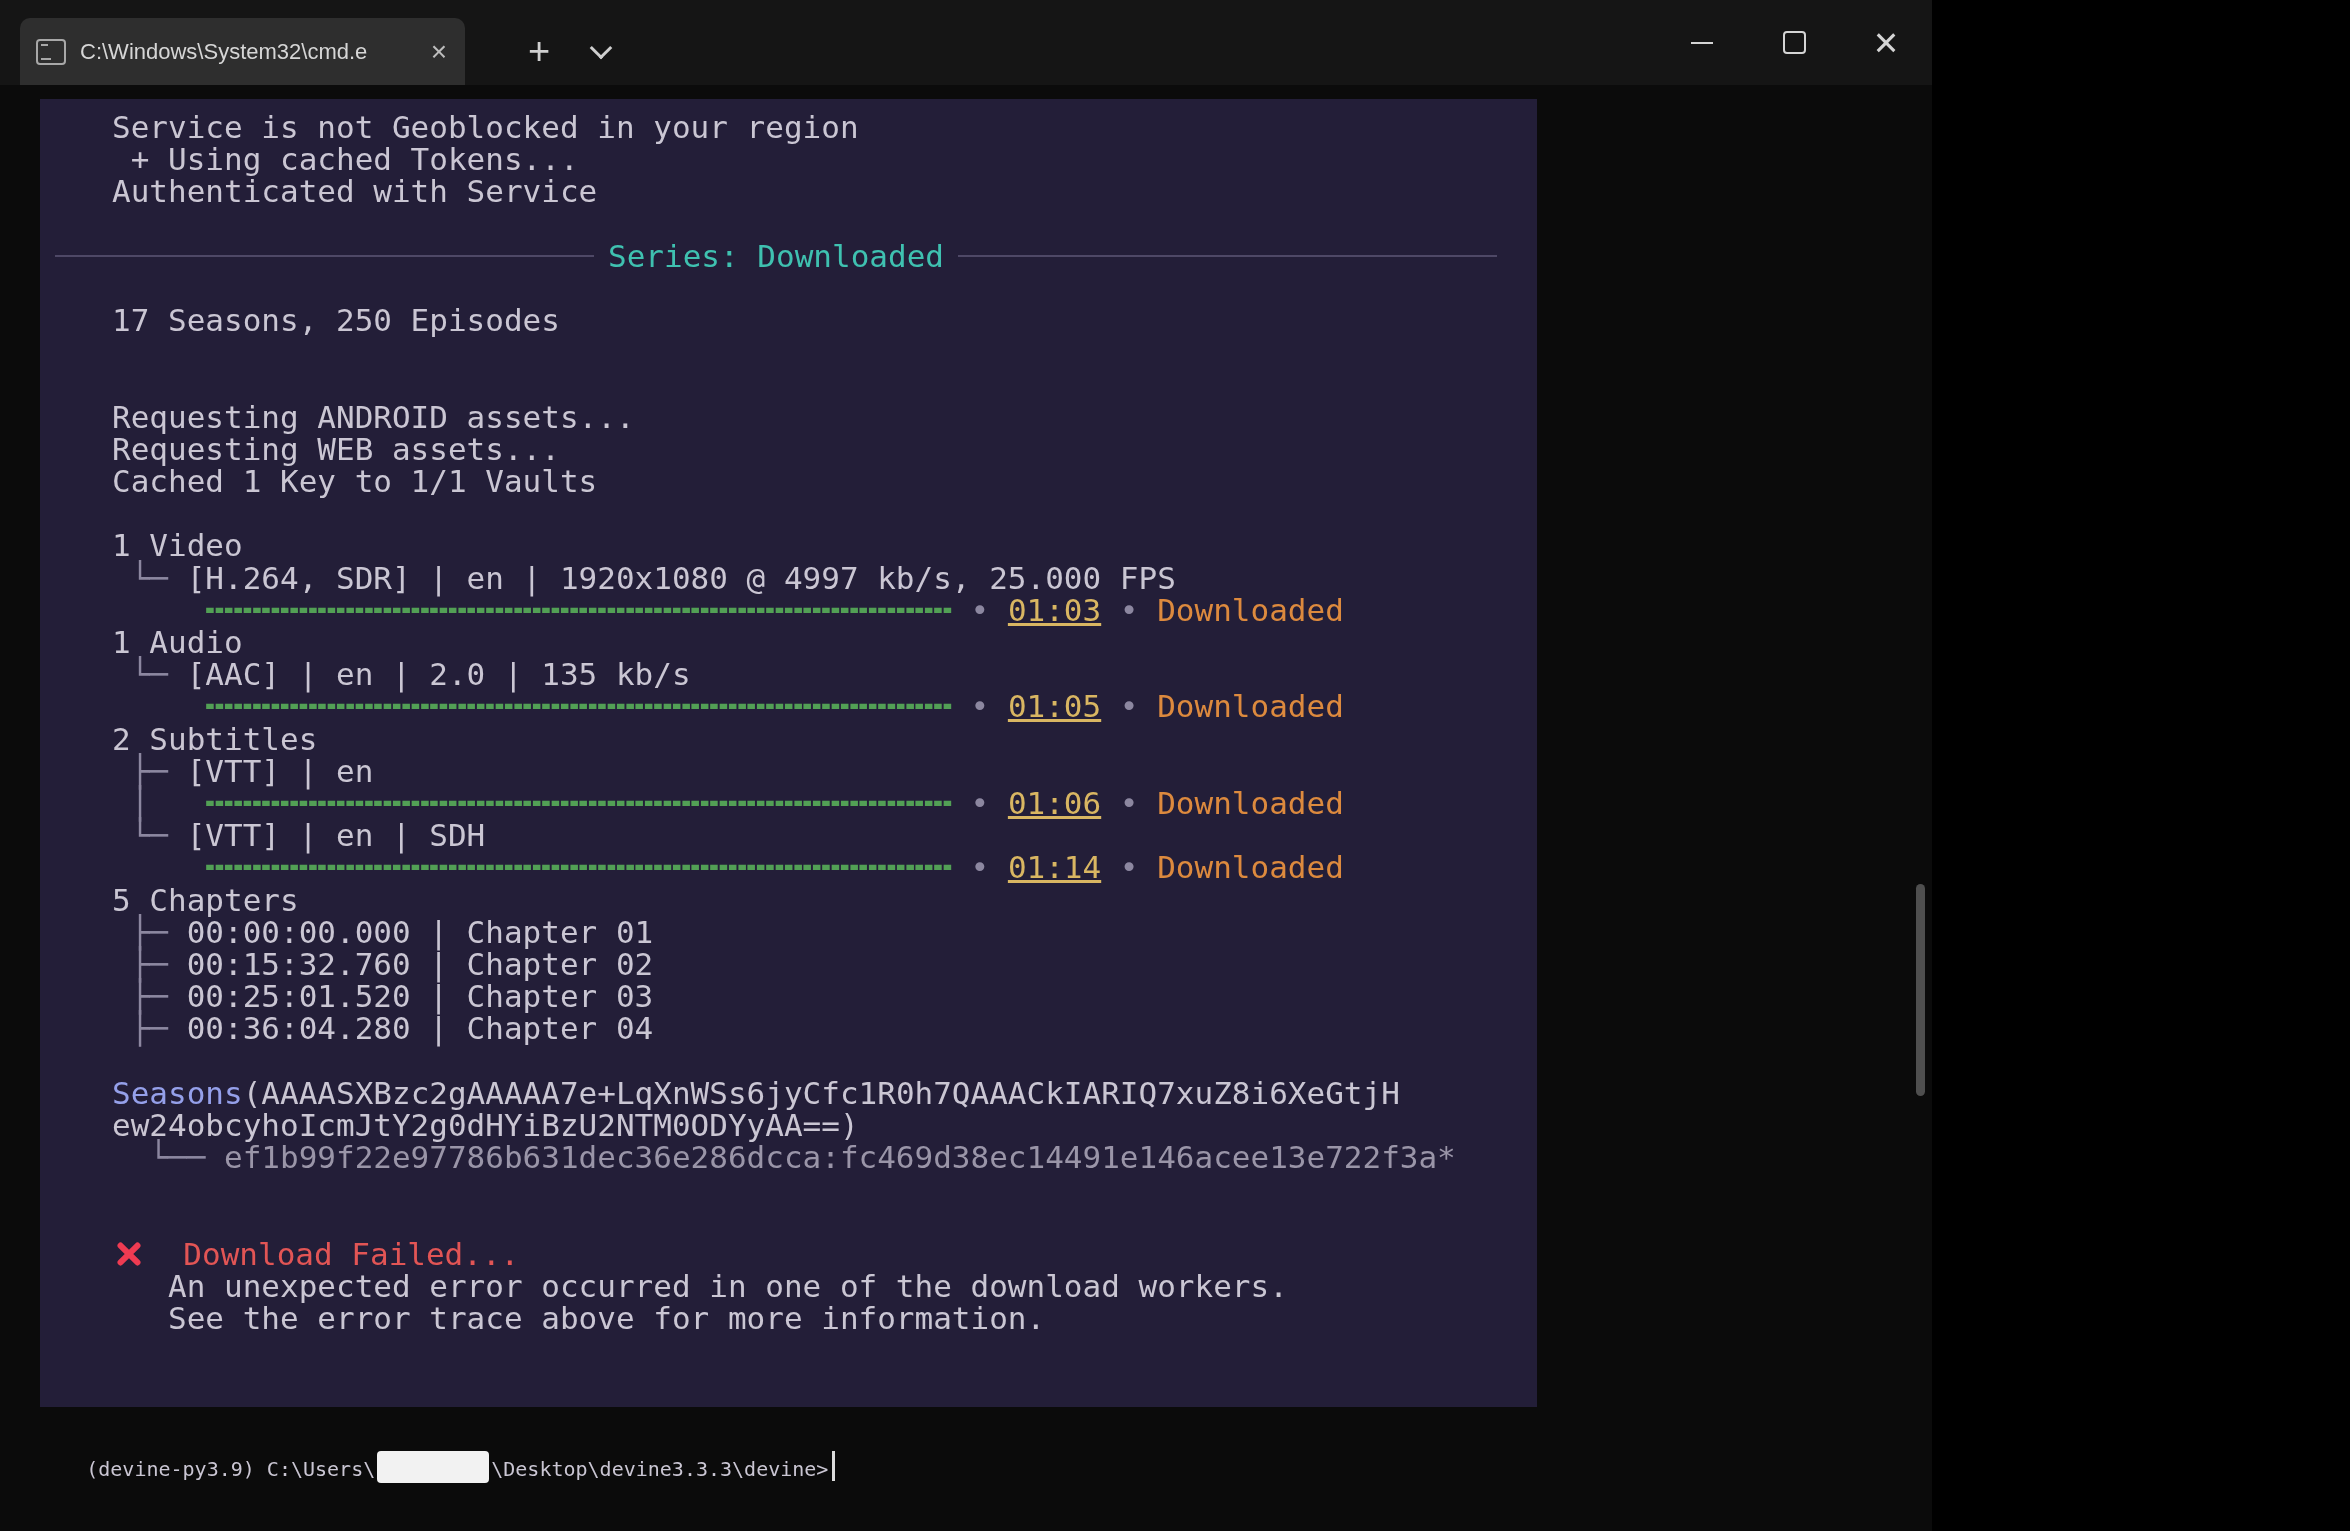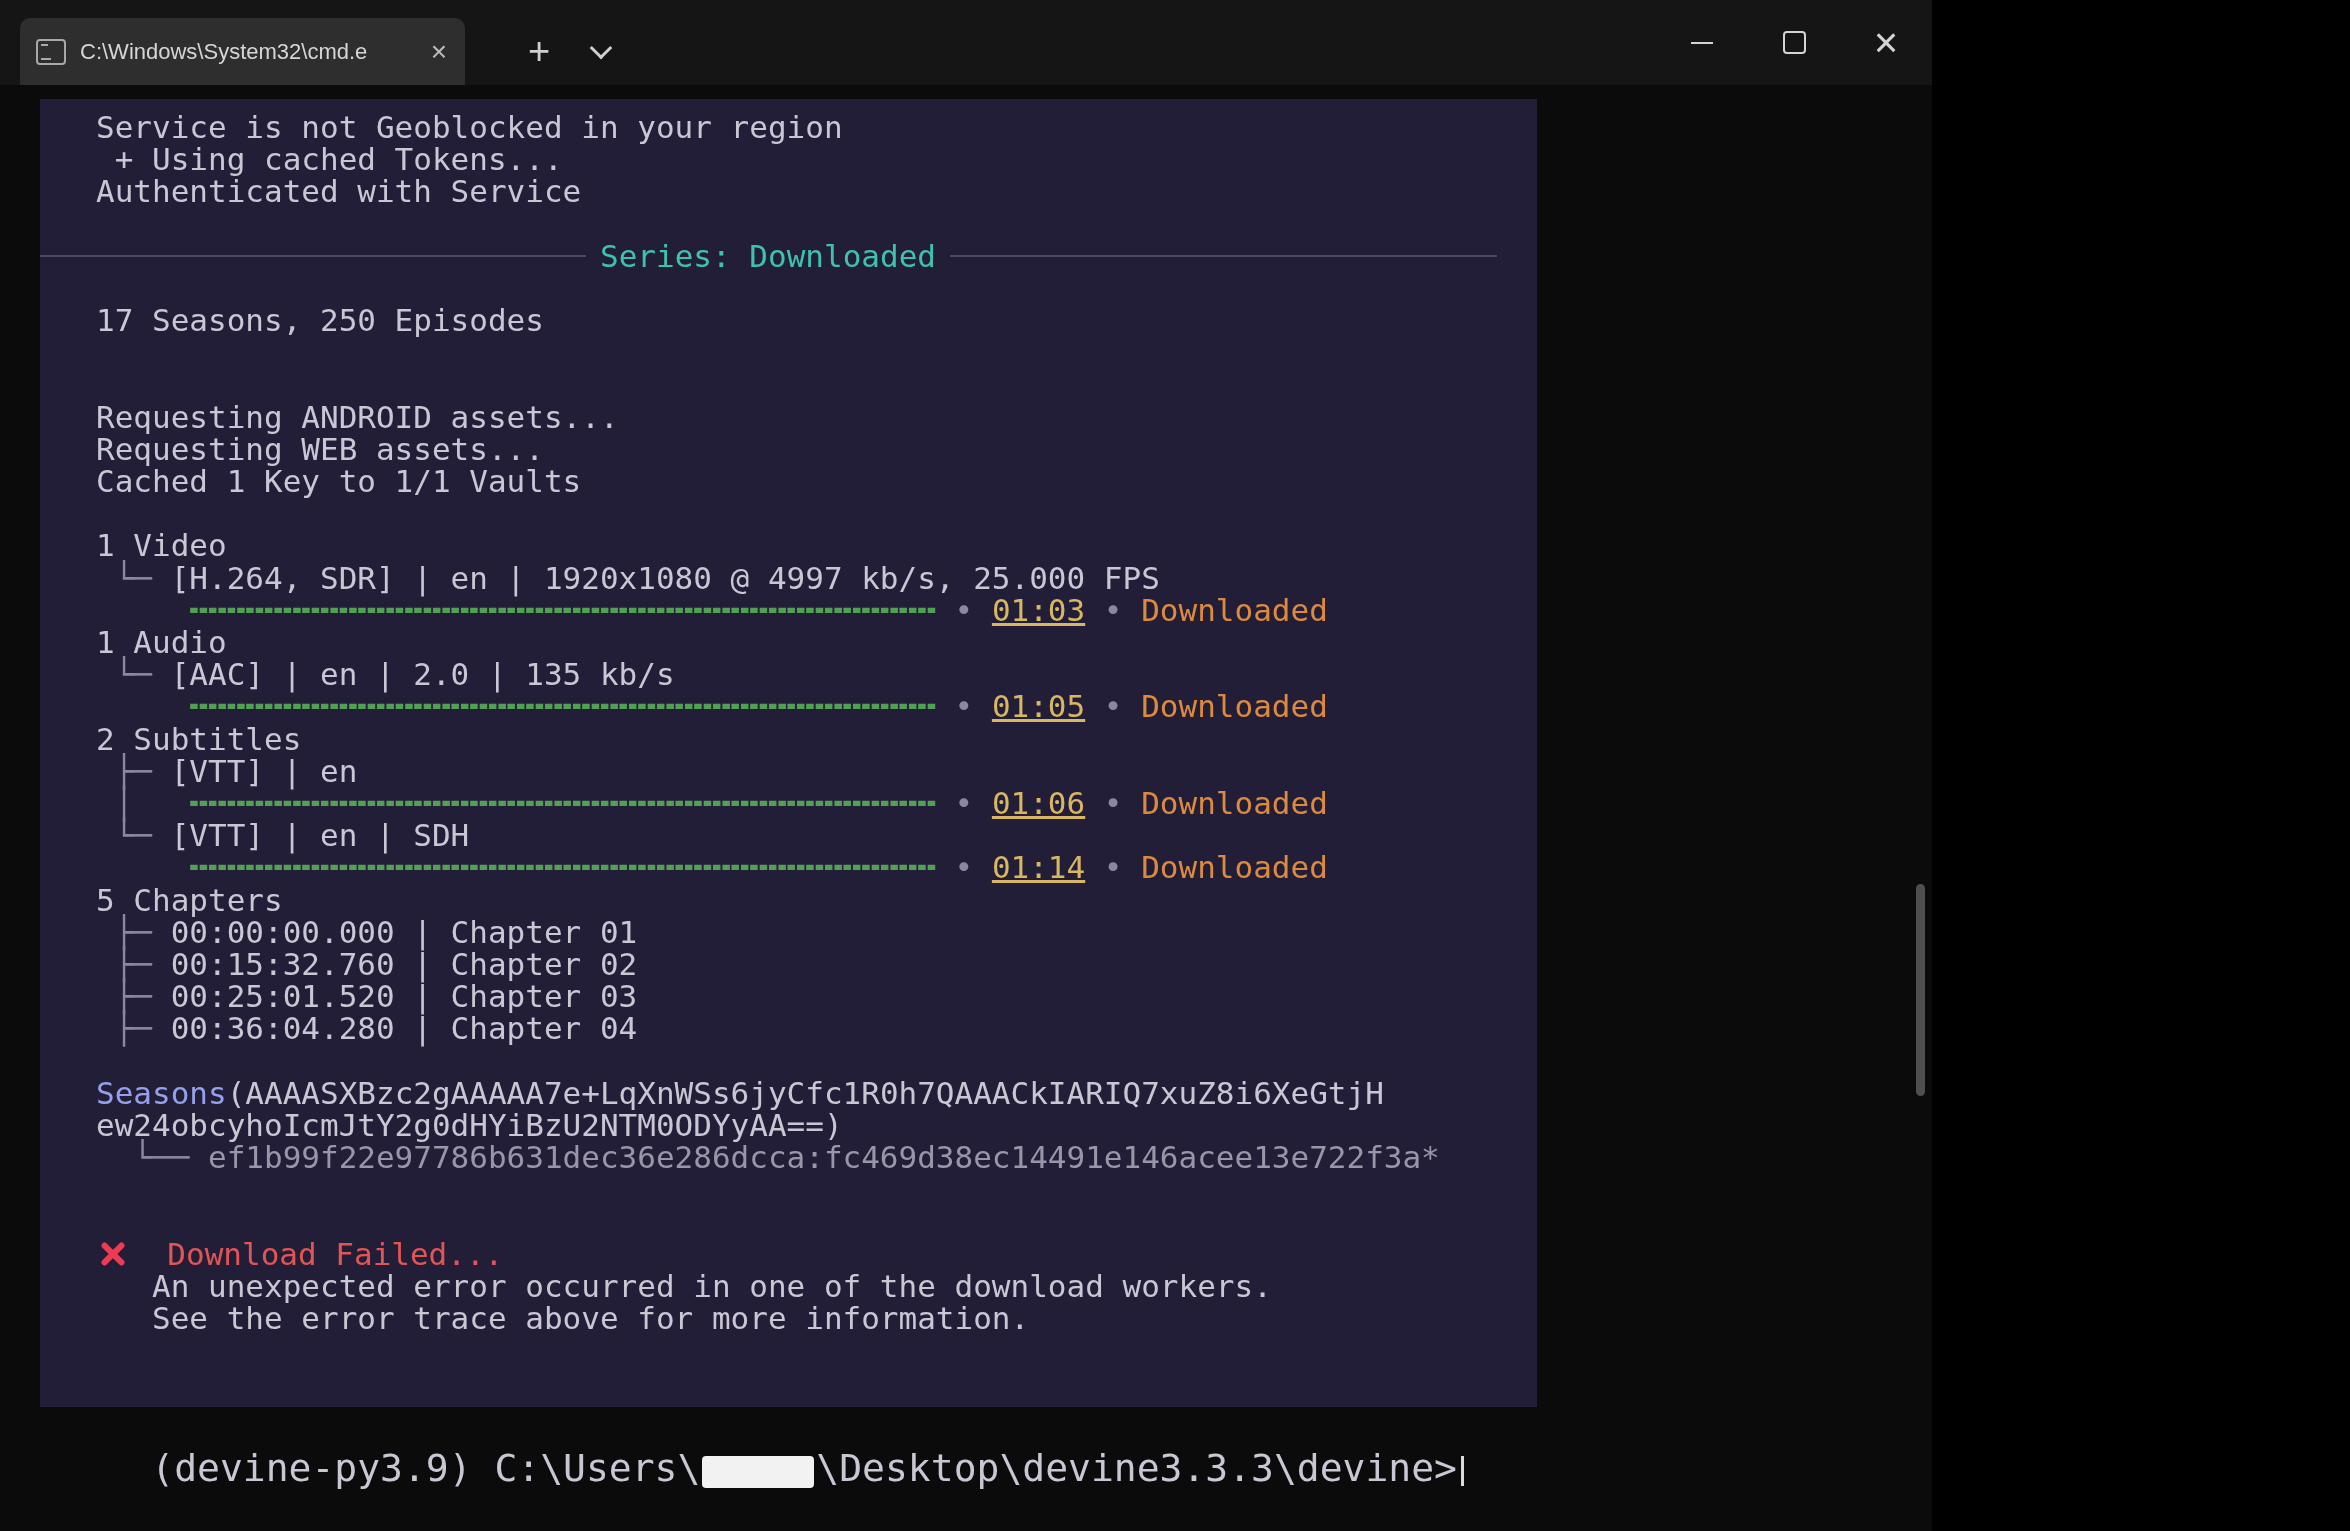--- a/index.html
+++ b/index.html
@@ -20,39 +20,39 @@
   .tabdrop{position:absolute;left:574px;top:24px;width:54px;height:54px;display:flex;align-items:center;justify-content:center;border-radius:6px;}
   .chev{width:13px;height:13px;border-left:3px solid #cfcfcf;border-bottom:3px solid #cfcfcf;transform:rotate(-45deg);margin-top:-7px;}
   .wbtns{position:absolute;right:0;top:0;height:85px;display:flex;}
   .wbtn{width:92px;height:85px;display:flex;align-items:center;justify-content:center;}
   .min-glyph{width:22px;height:2px;background:#d4d4d4;}
   .max-glyph{width:19px;height:19px;border:2px solid #d4d4d4;border-radius:4px;}
   .close-glyph{color:#d4d4d4;font-size:42px;line-height:1;font-family:"Liberation Sans",sans-serif;}
   
   .content{position:absolute;top:85px;left:0;right:0;bottom:0;background:var(--bg);}
   .pane{position:absolute;left:40px;top:14px;width:1497px;height:1308px;background:var(--pane);
-        box-sizing:border-box;padding:12px 40px 0 56px;overflow:hidden;font-size:31px;color:var(--fg);}
+        box-sizing:border-box;padding:12px 40px 0 72px;overflow:hidden;font-size:31px;color:var(--fg);}
   .line{height:32.2px;line-height:32.2px;white-space:pre;}
   .c-fg{color:var(--fg);}
   .c-dim{color:var(--dim);}
   .c-dim2{color:var(--dim2);}
   .c-green{color:var(--green);}
   .c-gold{color:var(--gold);text-decoration:underline;}
   .c-orange{color:var(--orange);margin-top:16px;}
   .c-violet{color:var(--violet);}
   .c-red{color:var(--red);}
   .c-xmark{position:relative;display:inline-block;width:34px;height:30px;vertical-align:-4px;}
   .c-xmark::before,.c-xmark::after{content:"";position:absolute;left:14px;top:0;width:6px;height:30px;
         background:var(--redx);border-radius:3px;}
   .c-xmark::before{transform:rotate(45deg);}
   .c-xmark::after{transform:rotate(-45deg);}
   .rule{display:flex;align-items:center;margin-left:-57px;}
   .rline{flex:1;height:0;border-top:2px solid var(--rule);}
   .rlabel{color:var(--teal);margin:0 14px;}
-  .prompt{position:absolute;left:14px;top:1332px;font-size:38px;line-height:34px;color:var(--fg);white-space:pre;text-align:right;}
+  .prompt{position:absolute;left:14px;top:1332px;font-size:20px;line-height:34px;color:var(--fg);white-space:pre;text-align:right;}
   .redact{display:inline-block;width:112px;height:32px;background:#f2f2f2;border-radius:4px;vertical-align:-7px;margin:0 2px;}
   .cursor{display:inline-block;width:3px;height:30px;background:#dcdcdc;vertical-align:-5px;margin-left:4px;}
   .scrollbar{position:absolute;right:7px;top:799px;width:9px;height:212px;background:#4f4f4f;border-radius:5px;}
 </style>
 </head>
 <body>
 
 <div class="window">
 
   <div class="titlebar">

